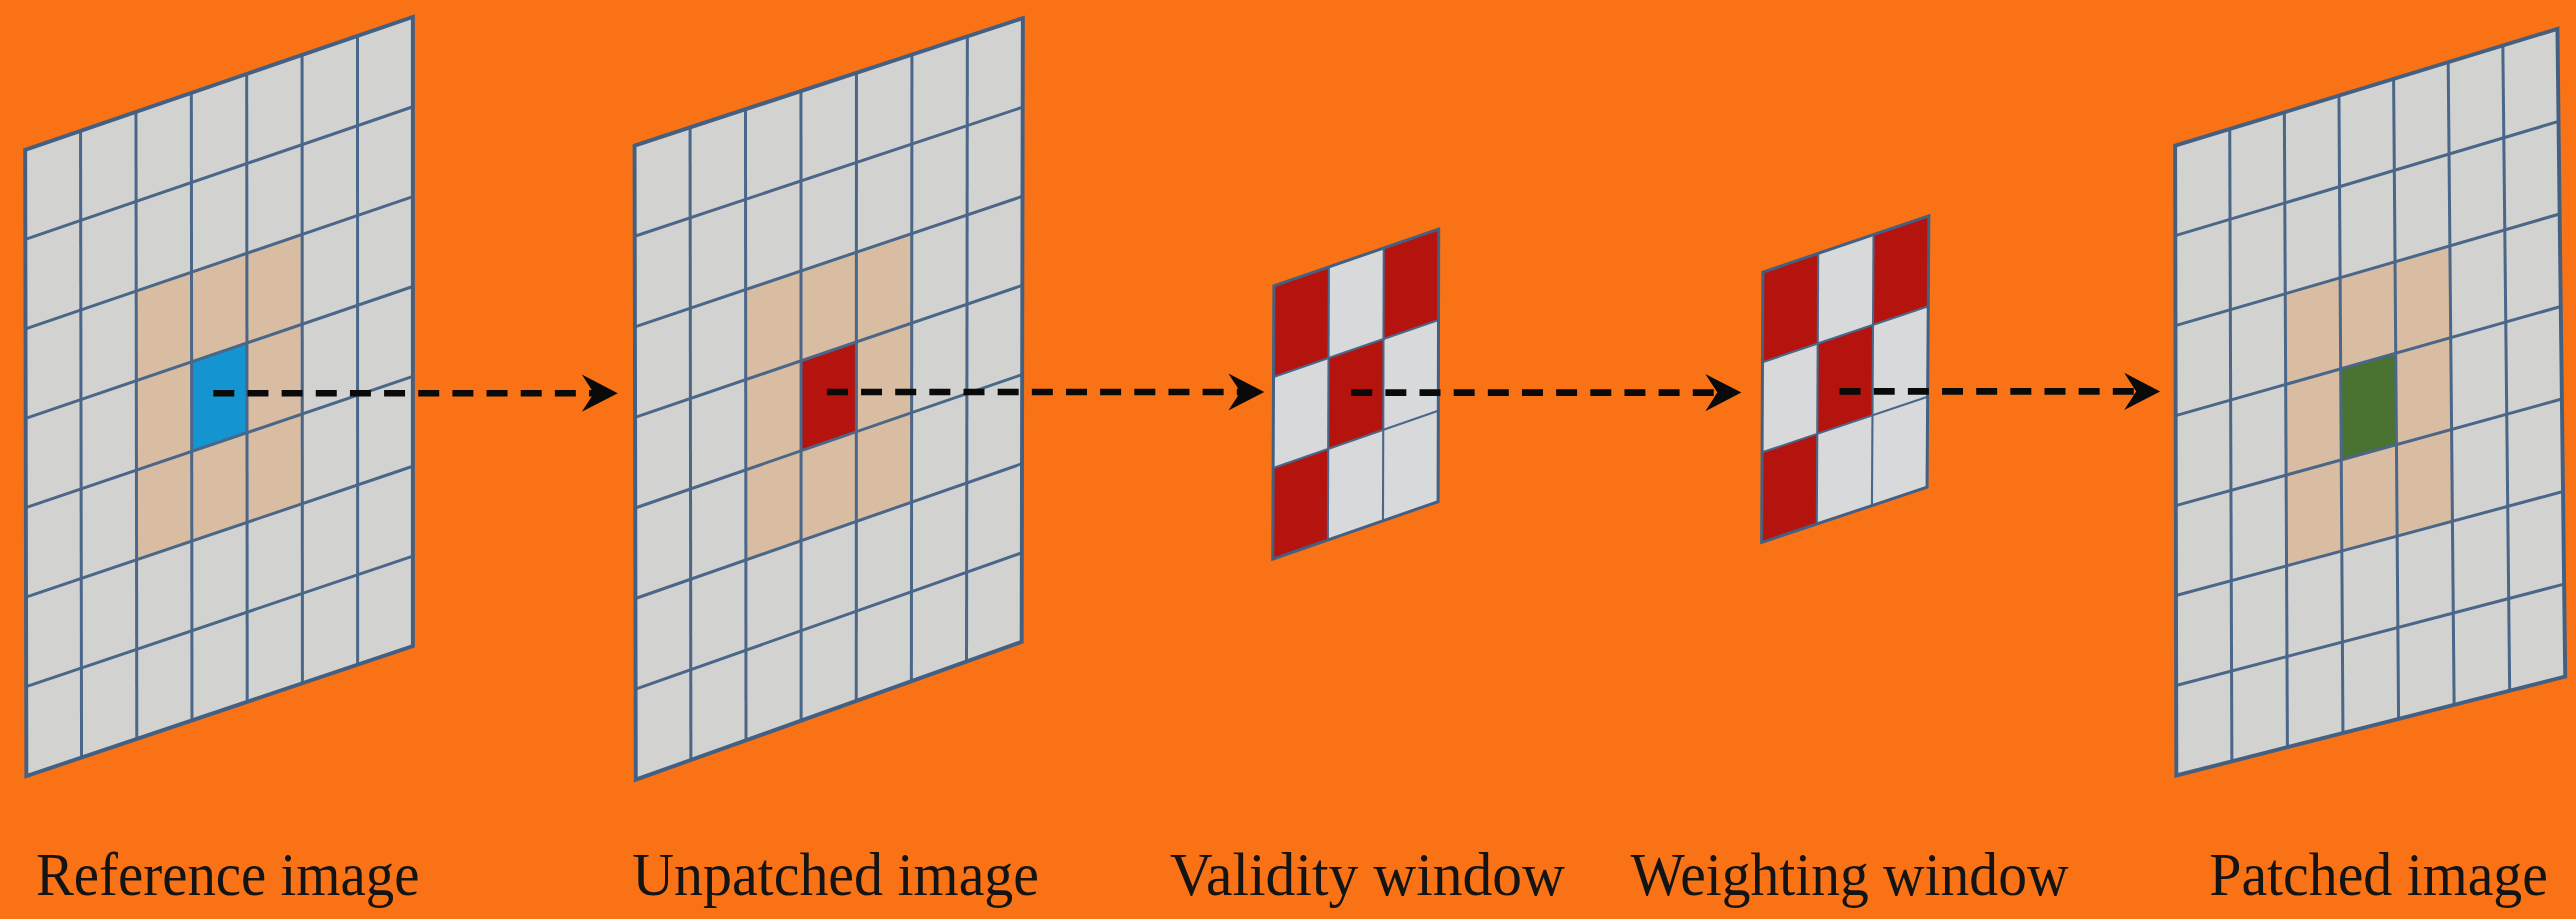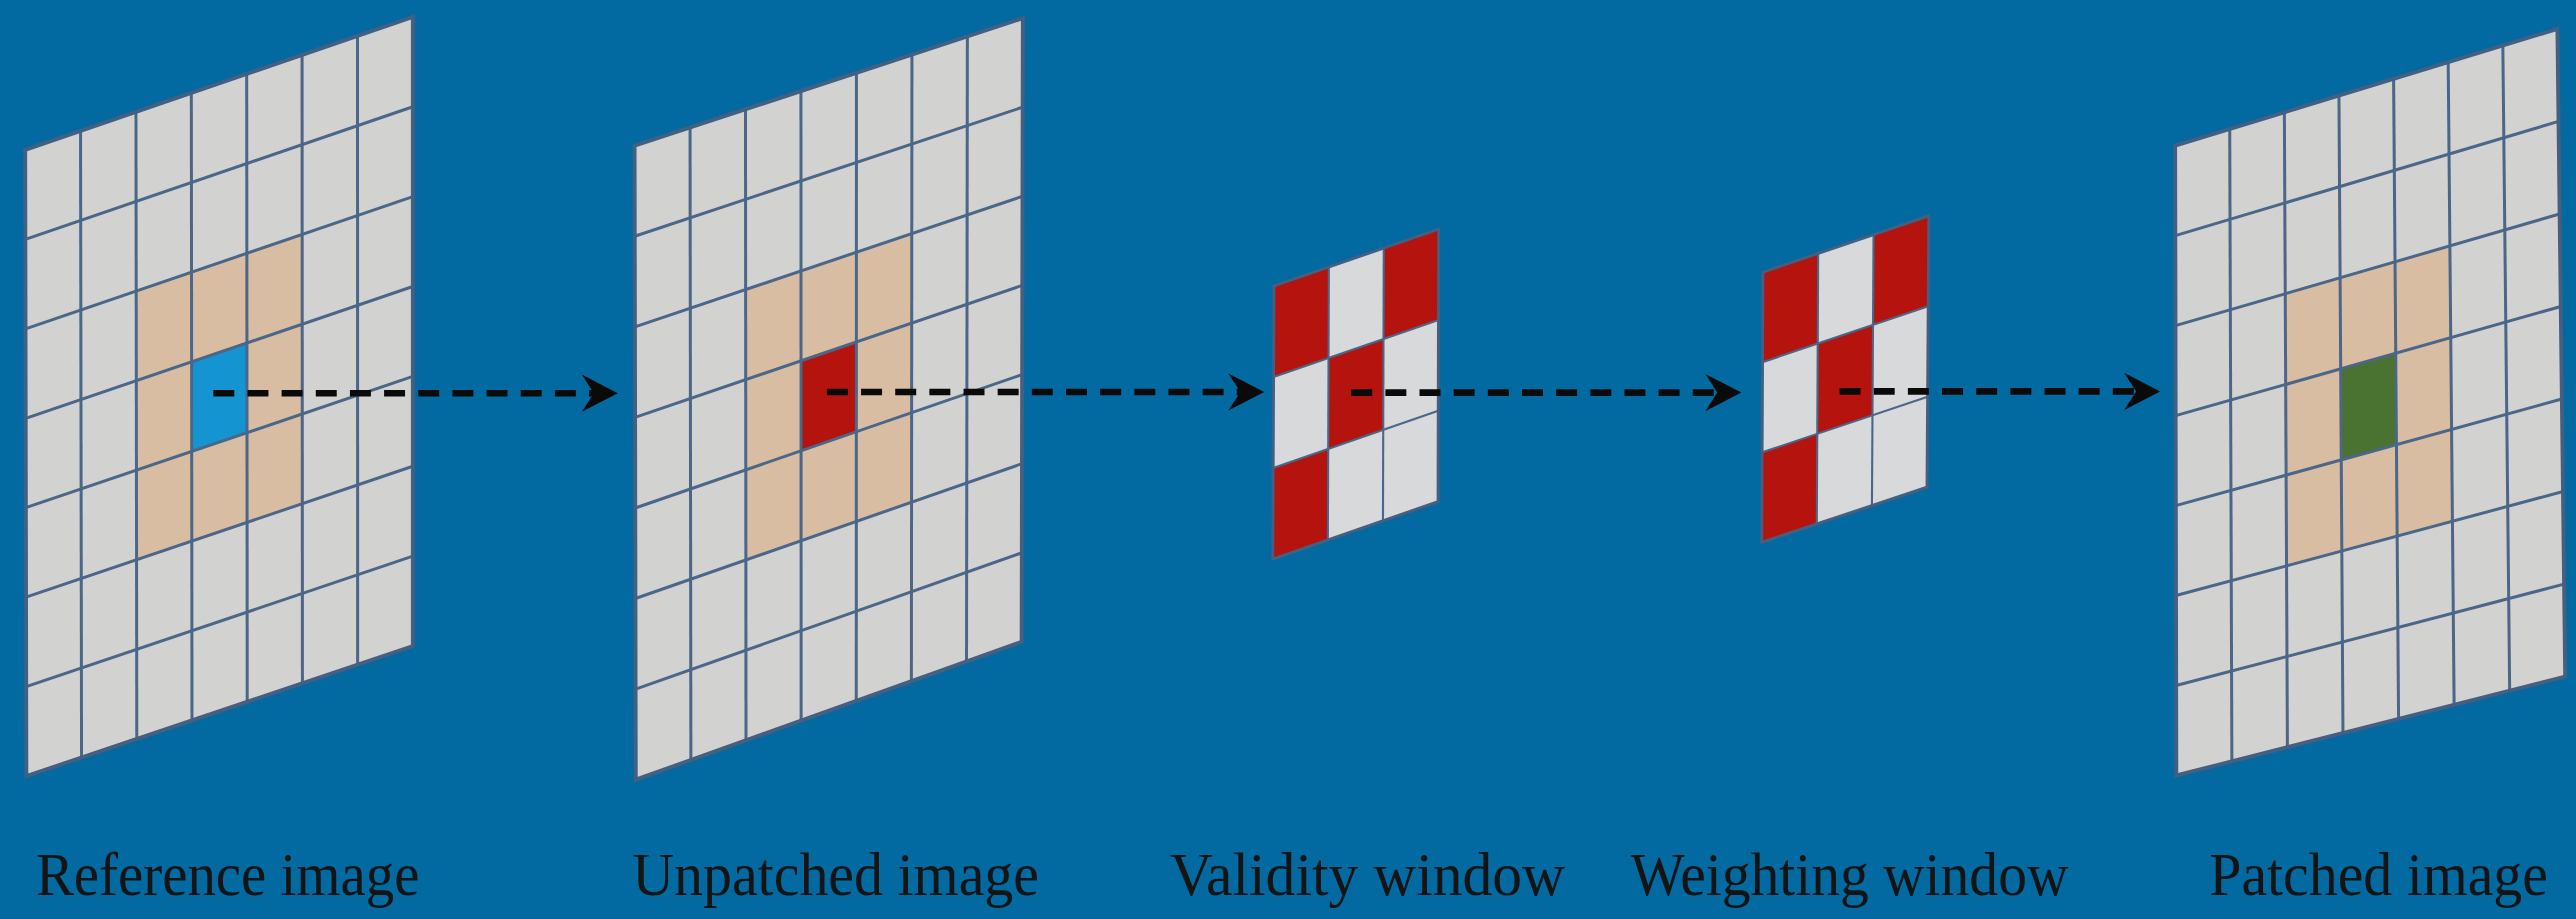--- a/index.html
+++ b/index.html
@@ -4,21 +4,21 @@
 <style>
   html, body {
     margin: 0;
     padding: 0;
     background: #ffffff;
   }
   .figure {
     position: relative;
     width: 2576px;
     height: 920px;
-    background: #0369a1;
+    background: #f97316;
     overflow: hidden;
   }
   svg.fig-canvas {
     display: block;
     width: 2576px;
     height: 920px;
   }
   text.grid-label {
     font-family: "Liberation Serif", serif;
     font-size: 104px;

